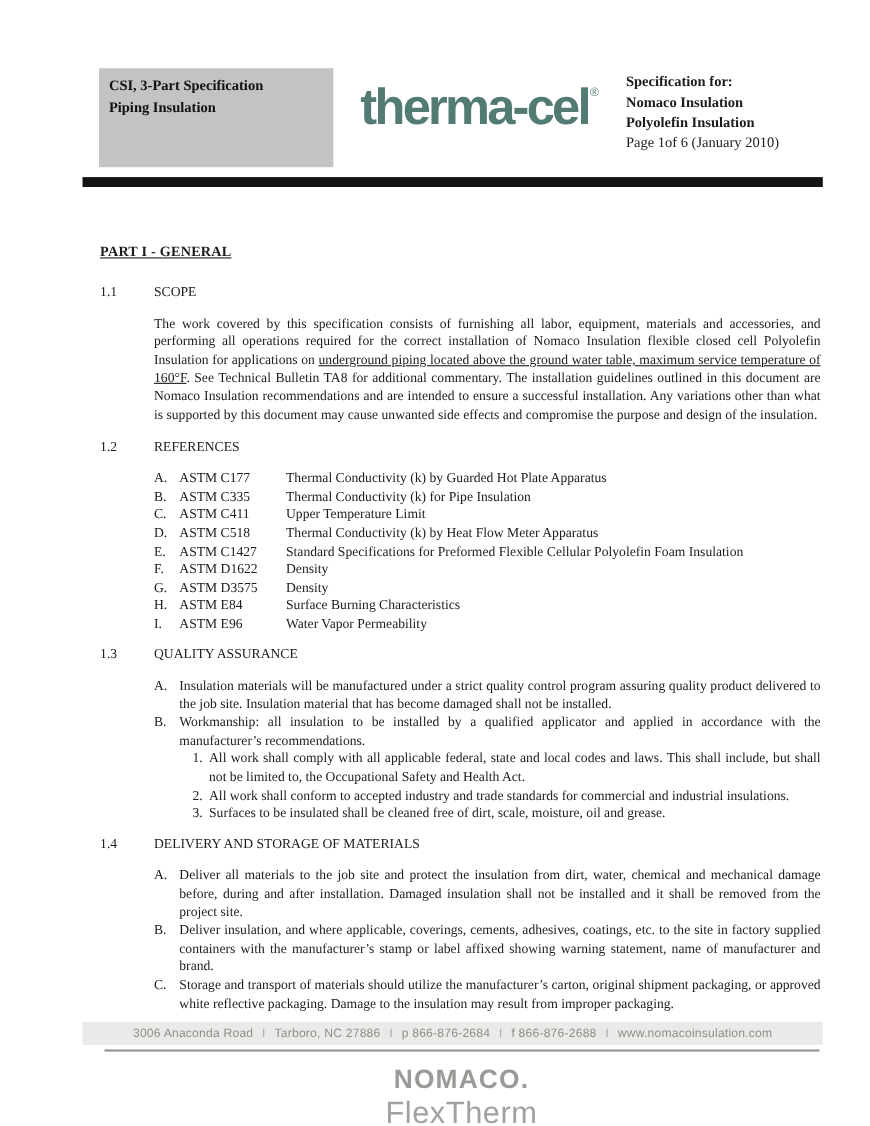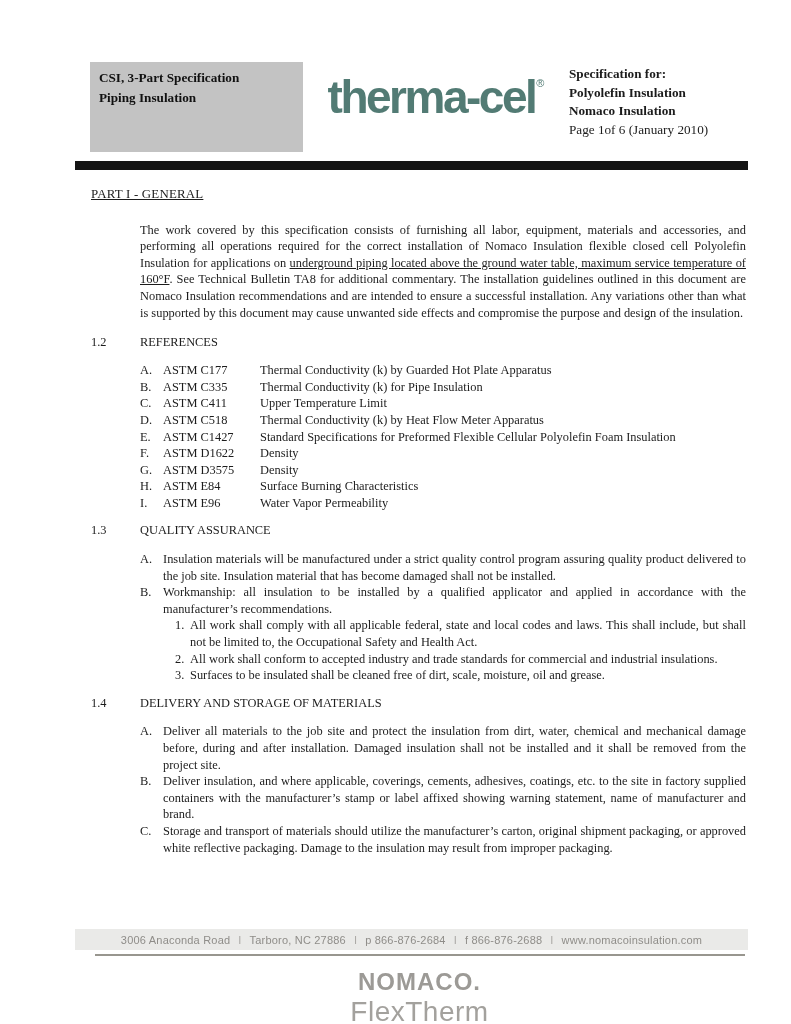--- a/index.html
+++ b/index.html
@@ -22,21 +22,21 @@
     line-height:1; color:#527b74; letter-spacing:-2.5px;
   }
   .logo-reg { font-family:"Liberation Sans", sans-serif; font-size:11px; color:#527b74; vertical-align:26px; margin-left:1px; }
   .header-right { width:178px; flex:none; font-size:13.2px; line-height:1.42; padding-top:3px; }
   .hr-bold { font-weight:bold; }
 
   .black-rule { height:9px; background:#141414; margin:9px 43px 0 75px; }
 
   
   .doc-body { padding:16px 45px 0 91px; font-size:12.4px; line-height:16.6px; }
-  .part-title { font-weight:normal; text-decoration:underline; font-size:12.9px; letter-spacing:0.2px; margin-bottom:19px; }
+  .part-title { font-weight:bold; text-decoration:underline; font-size:12.9px; letter-spacing:0.2px; margin-bottom:19px;margin-top:35px; }
   .section { margin-bottom:11px; }
   .sec-head { margin-bottom:12px; }
   .sec-num { display:inline-block; width:49px; }
   .para { margin-left:49px; text-align:justify; }
   .run-bold { font-weight:normal; }
   .run-underline { text-decoration:underline; }
   .ref-list { margin-left:49px; }
   .ref-row { display:flex; }
   .ref-letter { width:23px; flex:none; }
   .ref-code { width:97px; flex:none; }
@@ -80,31 +80,32 @@
   <div class="header">
     <div class="header-box">
       <div>CSI, 3-Part Specification</div>
       <div>Piping Insulation</div>
     </div>
     <div class="logo-wrap">
       <span class="logo-text">therma-cel</span><span class="logo-reg">®</span>
     </div>
     <div class="header-right">
       <div class="hr-bold">Specification for:</div>
+      <div class="hr-bold">Nomaco Insulation</div>
       <div class="hr-bold">Polyolefin Insulation</div>
-      <div class="hr-bold">Nomaco Insulation</div>
       <div>Page 1of 6 (January 2010)</div>
     </div>
   </div>
 
   <div class="black-rule"></div>
 
   <main class="doc-body">
       <div class="part-title">PART I - GENERAL</div>
       <section class="section">
+        <div class="sec-head"><span class="sec-num">1.1</span><span class="sec-title">SCOPE</span></div>
         <p class="para"><span class="run run-normal">The work covered by this specification consists of furnishing all labor, equipment, materials and accessories, and performing all operations required for the correct installation of Nomaco Insulation flexible closed cell Polyolefin Insulation for applications on </span><span class="run run-underline">underground piping located above the ground water table, maximum service temperature of 160°F</span><span class="run run-normal">. See Technical Bulletin TA8 for additional commentary. </span><span class="run run-bold">The installation guidelines outlined in this document are Nomaco Insulation recommendations and are intended to ensure a successful installation. Any variations other than what is supported by this document may cause unwanted side effects and compromise the purpose and design of the insulation.</span></p>
       </section>
       <section class="section">
         <div class="sec-head"><span class="sec-num">1.2</span><span class="sec-title">REFERENCES</span></div>
         <div class="ref-list">
           <div class="ref-row">
             <span class="ref-letter">A.</span>
             <span class="ref-code">ASTM C177</span>
             <span class="ref-desc">Thermal Conductivity (k) by Guarded Hot Plate Apparatus</span>
           </div>

